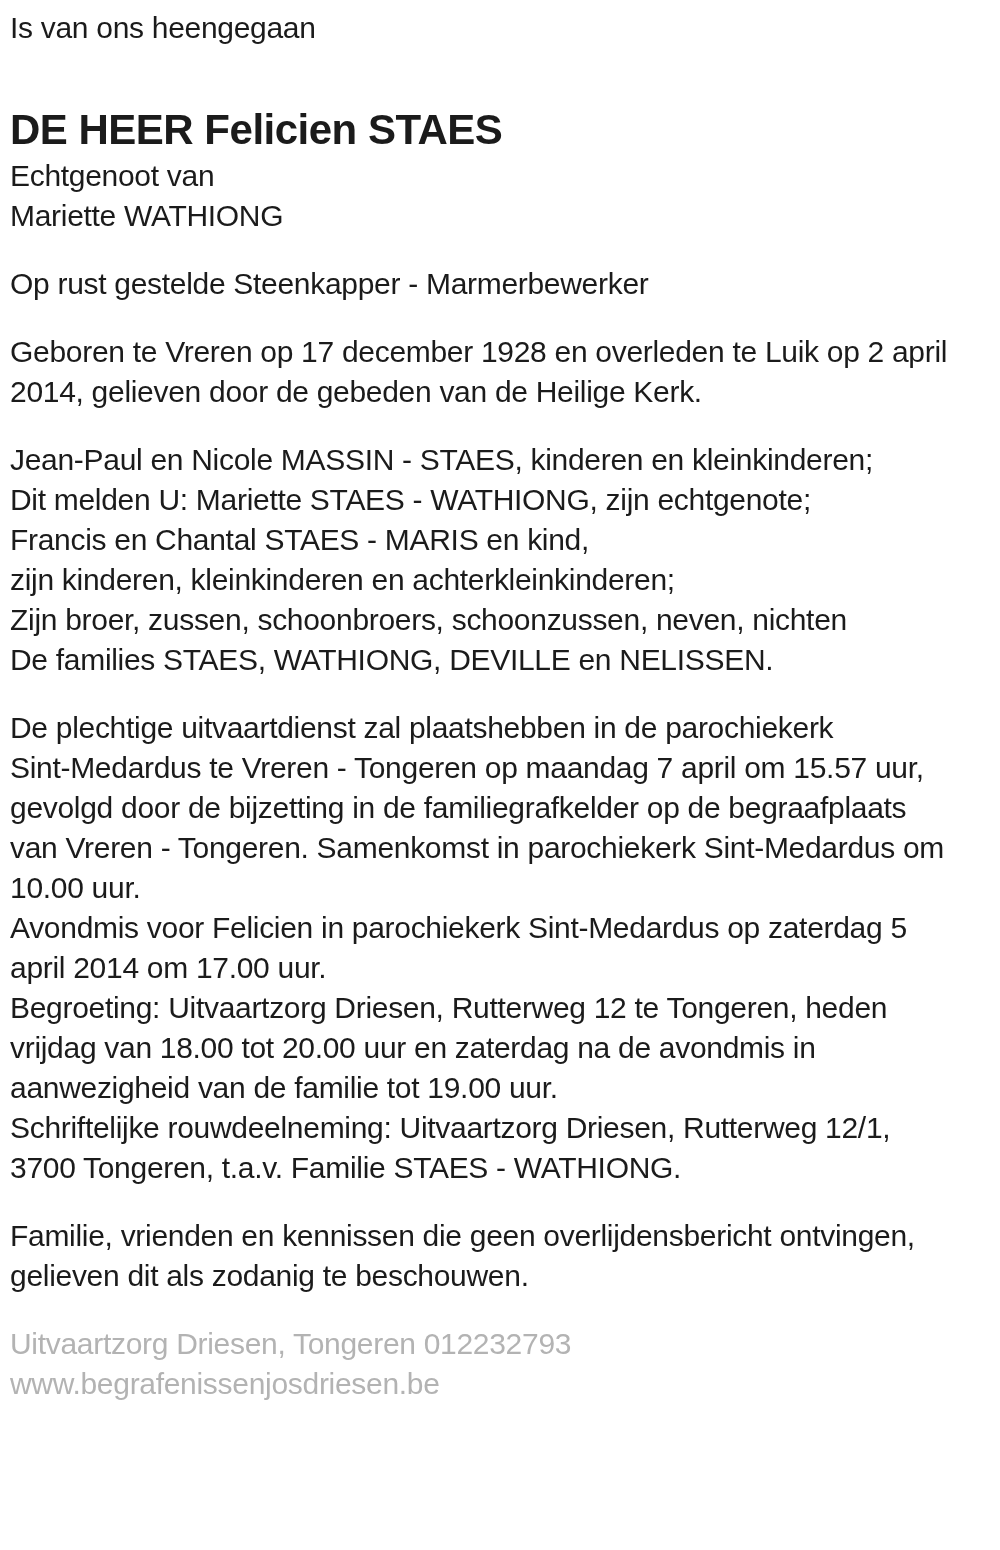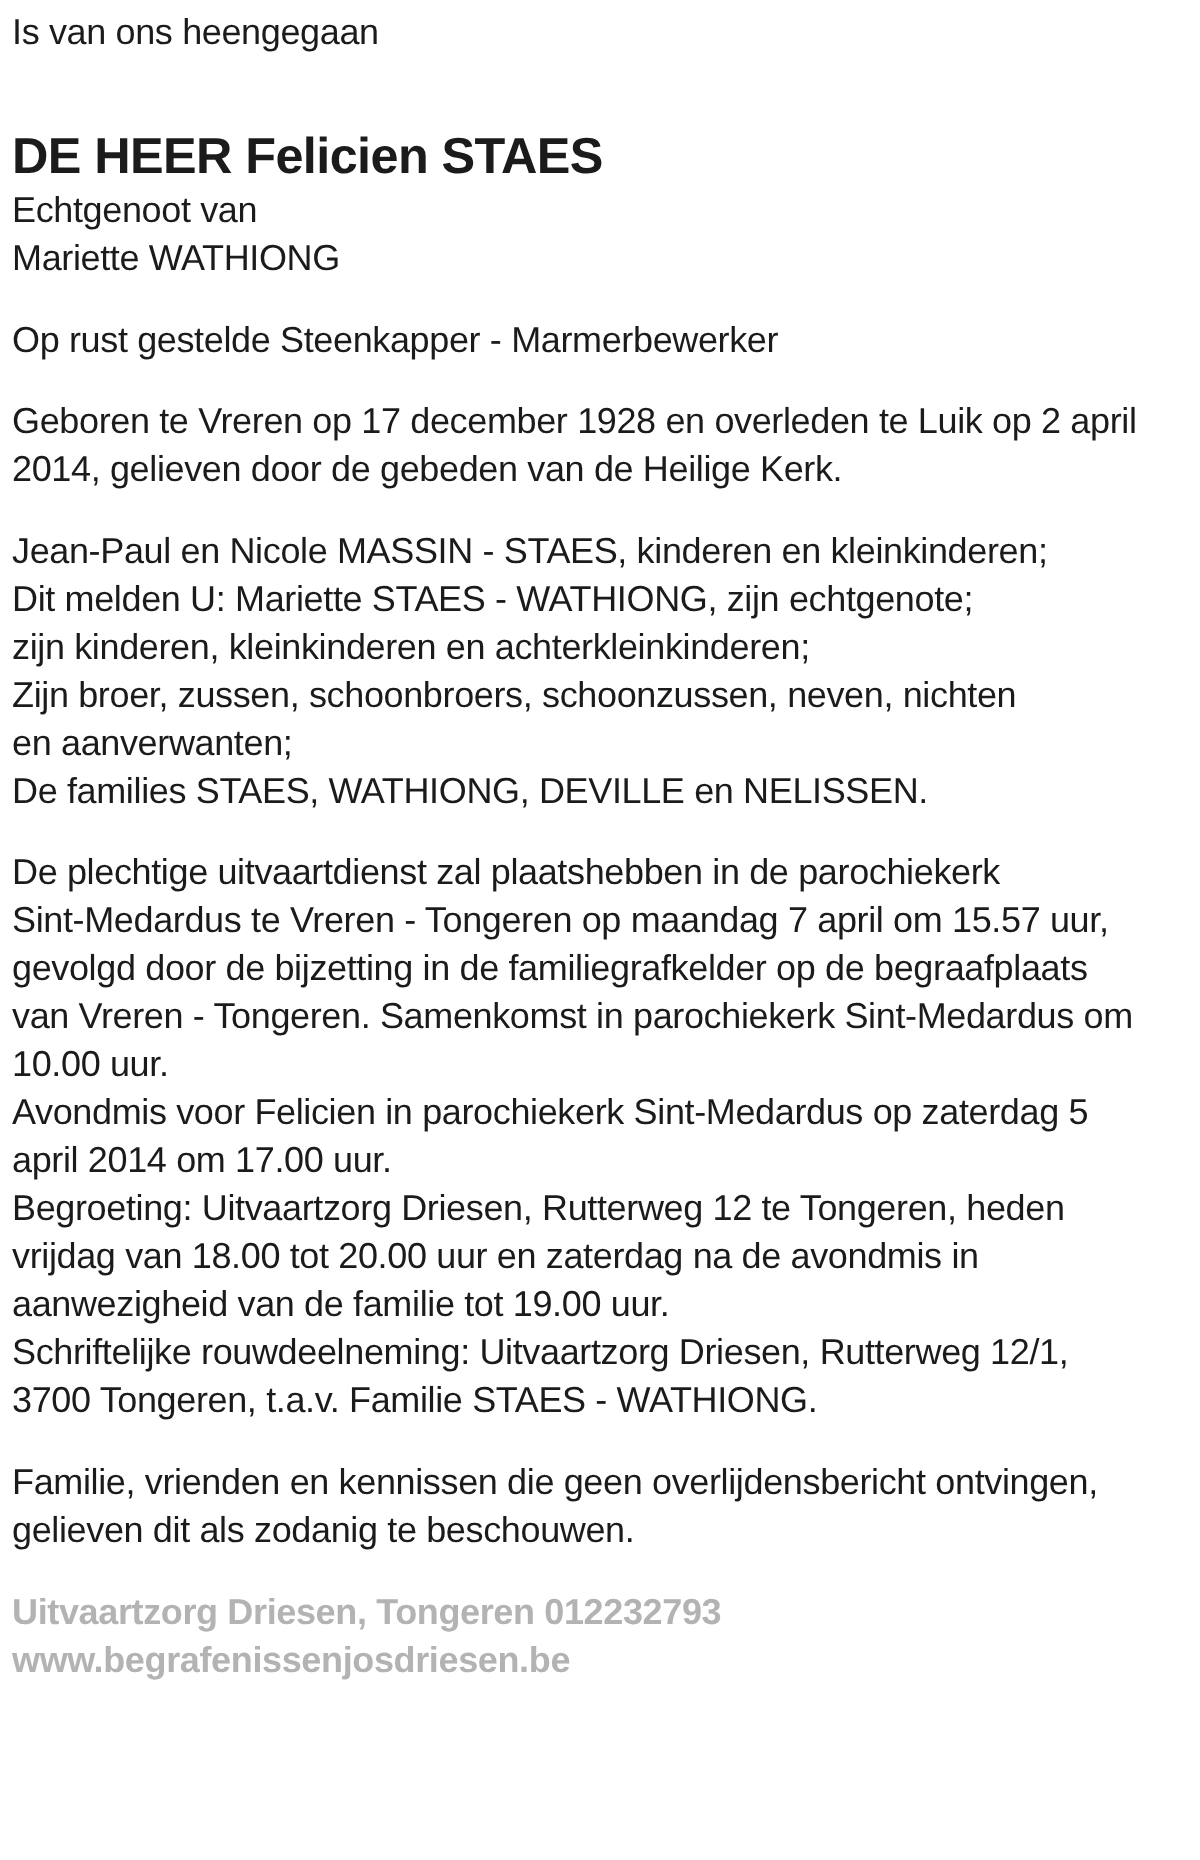--- a/index.html
+++ b/index.html
@@ -29,21 +29,20 @@
     font-weight: bold;
     letter-spacing: -0.5px;
     margin: 56px 0 0 0;
     white-space: nowrap;
   }
   .para {
     margin-top: 28px;
   }
   .footer .line {
     color: #b3b3b3;
-    font-weight: bold;
   }
 </style>
 </head>
 <body>
 
 <main class="doc">
 
   <div class="line">Is van ons heengegaan</div>
 
   <h1 class="title">DE HEER Felicien STAES</h1>
@@ -57,23 +56,23 @@
   </div>
 
   <div class="para">
       <div class="line">Geboren te Vreren op 17 december 1928 en overleden te Luik op 2 april</div>
       <div class="line">2014, gelieven door de gebeden van de Heilige Kerk.</div>
     </div>
 
   <div class="para">
       <div class="line">Jean-Paul en Nicole MASSIN - STAES, kinderen en kleinkinderen;</div>
       <div class="line">Dit melden U: Mariette STAES - WATHIONG, zijn echtgenote;</div>
+      <div class="line">Francis en Chantal STAES - MARIS en kind,</div>
       <div class="line">zijn kinderen, kleinkinderen en achterkleinkinderen;</div>
       <div class="line">Zijn broer, zussen, schoonbroers, schoonzussen, neven, nichten</div>
-      <div class="line">en aanverwanten;</div>
       <div class="line">De families STAES, WATHIONG, DEVILLE en NELISSEN.</div>
     </div>
 
   <div class="para">
       <div class="line">De plechtige uitvaartdienst zal plaatshebben in de parochiekerk</div>
       <div class="line">Sint-Medardus te Vreren - Tongeren op maandag 7 april om 15.57 uur,</div>
       <div class="line">gevolgd door de bijzetting in de familiegrafkelder op de begraafplaats</div>
       <div class="line">van Vreren - Tongeren. Samenkomst in parochiekerk Sint-Medardus om</div>
       <div class="line">10.00 uur.</div>
       <div class="line">Avondmis voor Felicien in parochiekerk Sint-Medardus op zaterdag 5</div>

